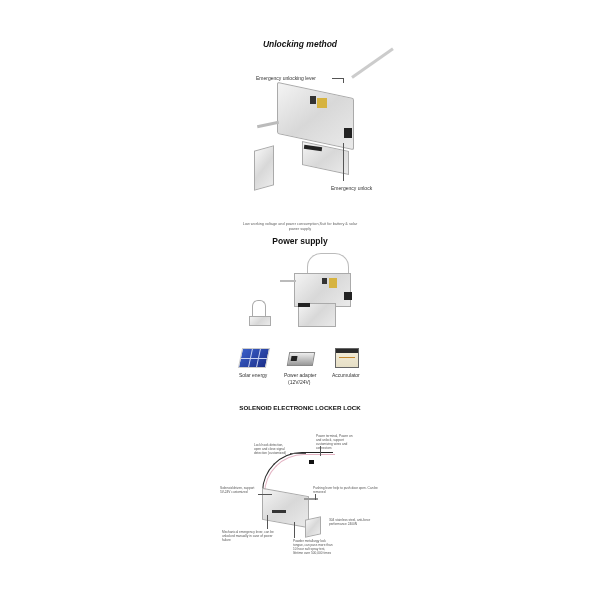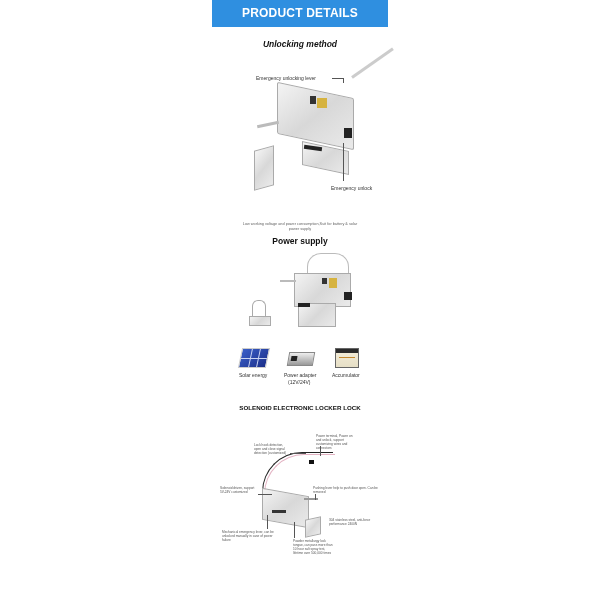--- a/index.html
+++ b/index.html
@@ -11,21 +11,20 @@
   .tiny { position: absolute; font-size: 3.2px; color: #555; line-height: 4px; }
   .line { position: absolute; background: #555; }
   .metal { background: linear-gradient(135deg, #f4f4f4 0%, #d8d8d8 50%, #eaeaea 100%); border: 0.6px solid #aaa; }
   .abs { position: absolute; }
 </style>
 </head>
 <body>
 
 <div class="page">
 
-  <div class="banner">PRODUCT DETAILS</div>
 
   <div class="section-title" style="top:39px;font-style:italic;">Unlocking method</div>
 
   <div class="abs" style="left:20px;top:68px;width:156px;height:130px;">
 
     <div class="abs" style="left:120px;top:8px;width:50px;height:3px;background:#ccc;transform:rotate(-35deg);transform-origin:left;"></div>
 
     <div class="abs metal" style="left:45px;top:22px;width:75px;height:50px;transform:skewY(12deg);border-radius:2px;"></div>
     <div class="abs" style="left:85px;top:30px;width:10px;height:10px;background:#d6b340;"></div>
     <div class="abs" style="left:78px;top:28px;width:6px;height:8px;background:#333;"></div>

